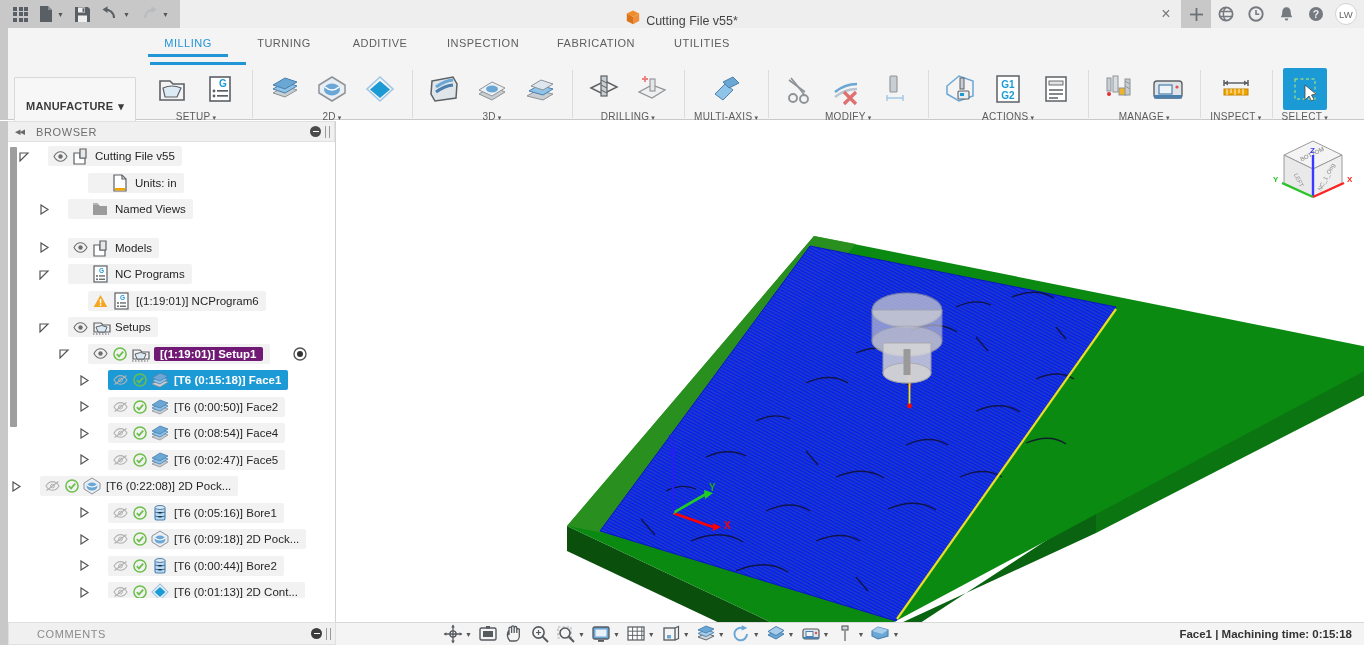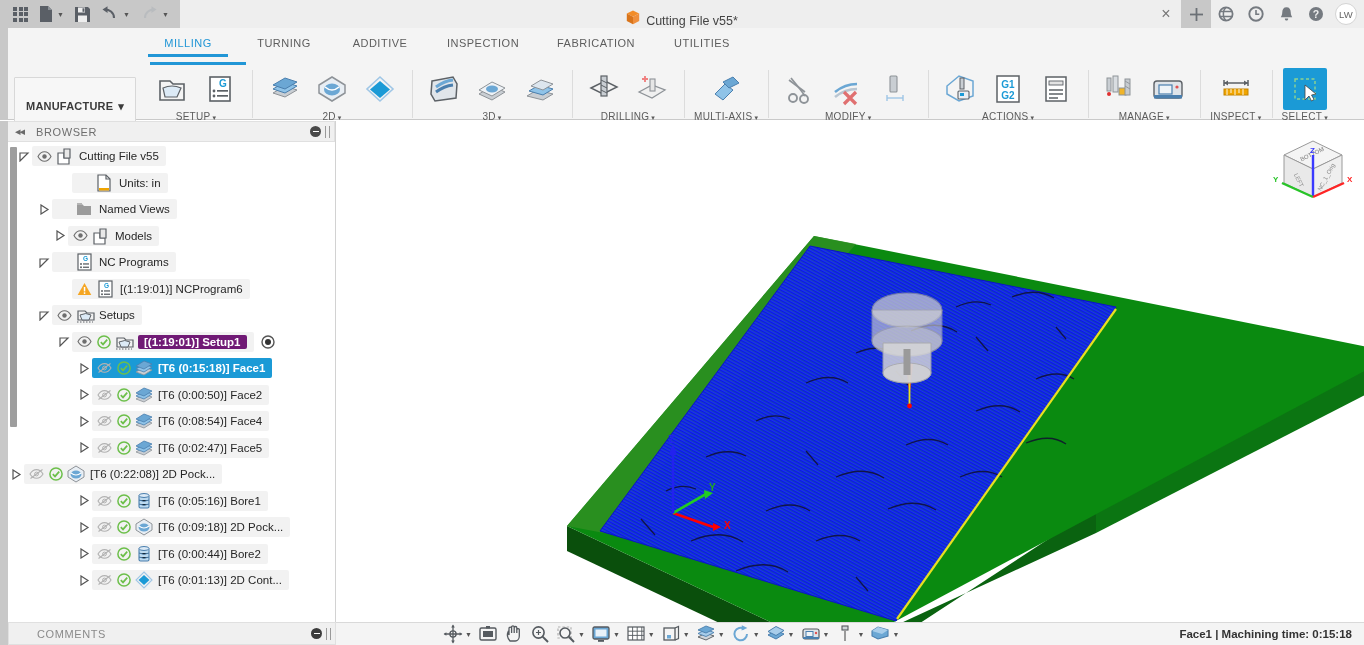--- a/index.html
+++ b/index.html
@@ -76,21 +76,21 @@
   .ph-title { font-size:11px; color:#6e6e6e; letter-spacing:.6px; margin-left:12px; }
   .ph-right { margin-left:auto; display:flex; align-items:center; gap:4px; padding-right:4px; }
   .dot-minus { width:11px; height:11px; border-radius:50%; background:#4a4a4a; display:flex; align-items:center; justify-content:center; cursor:pointer; }
   .dot-minus i { width:6px; height:1.5px; background:#fff; display:block; }
   .grip { width:5px; height:12px; border-left:1px solid #999; border-right:1px solid #999; cursor:col-resize; }
   .leftbar { position:absolute; left:0; top:0; width:8px; height:501px; background:#c8c8c8; }
 
   .tree { position:absolute; left:8px; top:22px; right:4px; bottom:24px; overflow:hidden; }
   .vscroll { position:absolute; left:10px; top:26px; width:7px; height:280px; background:#9e9e9e; border-radius:1px; }
 
-  .node { display:flex; align-items:center; height:26.5px; font-size:11.5px; color:#262626; white-space:nowrap; cursor:pointer; }
+  .node { display:flex; align-items:center; height:26.5px; font-size:11.5px; color:#262626; white-space:nowrap; cursor:pointer;gap:16px; }
   .node .pill { display:flex; align-items:center; background:#f2f2f2; border-radius:2px; padding:2px 7px 2px 2px; height:20px; }
   .node.selected .pill { background:#1b9ad6; }
   .node.selected .pill .lbl { color:#fff; font-weight:bold; }
   .node.setupsel .pill-inner { background:#701a75; color:#fff; font-weight:bold; padding:1px 6px; border-radius:2px; }
   .arrow { width:16px; height:20px; display:flex; align-items:center; justify-content:center; cursor:pointer; flex:none; }
   .eye { width:20px; display:flex; align-items:center; justify-content:center; flex:none; cursor:pointer; }
   .chk { width:19px; display:flex; align-items:center; justify-content:center; flex:none; cursor:pointer; }
   .nicon { width:21px; display:flex; align-items:center; justify-content:center; flex:none; }
   .lbl { margin-left:3px; }
   .radio-after { margin-left:7px; display:flex; align-items:center; }
@@ -505,21 +505,21 @@
             <span class="eye"></span>
             <span class="nicon">
               <svg width="20" height="20" viewBox="0 0 20 20">
                 <path d="M2 5 h5 l2 2 h7 v9 h-14 z" fill="#9b9b9b"></path>
                 <rect x="2" y="4" width="5" height="2" fill="#b4b4b4"></rect>
               </svg>
             </span>
             <span class="lbl" style="margin-left: 4px;">Named Views</span>
           </span>
         </div>
-        <div class="node" style="padding-left: 44px;">
+        <div class="node" style="padding-left: 28px; margin-top: 12px;">
           <span class="arrow">
             <svg width="11" height="11" viewBox="0 0 11 11">
               <polygon points="2,1 9,5.5 2,10" fill="none" stroke="#555" stroke-width="1.2"></polygon>
             </svg>
           </span>
           <span class="pill">
             <span class="eye">
               <svg width="15" height="11" viewBox="0 0 15 11">
                 <path d="M7.5 0.8 C3.5 0.8 1 5.5 1 5.5 s2.5 4.7 6.5 4.7 S14 5.5 14 5.5 S11.5 0.8 7.5 0.8 Z" fill="none" stroke="#6e6e6e" stroke-width="1.1"></path>
                 <circle cx="7.5" cy="5.5" r="2.2" fill="#6e6e6e"></circle>

